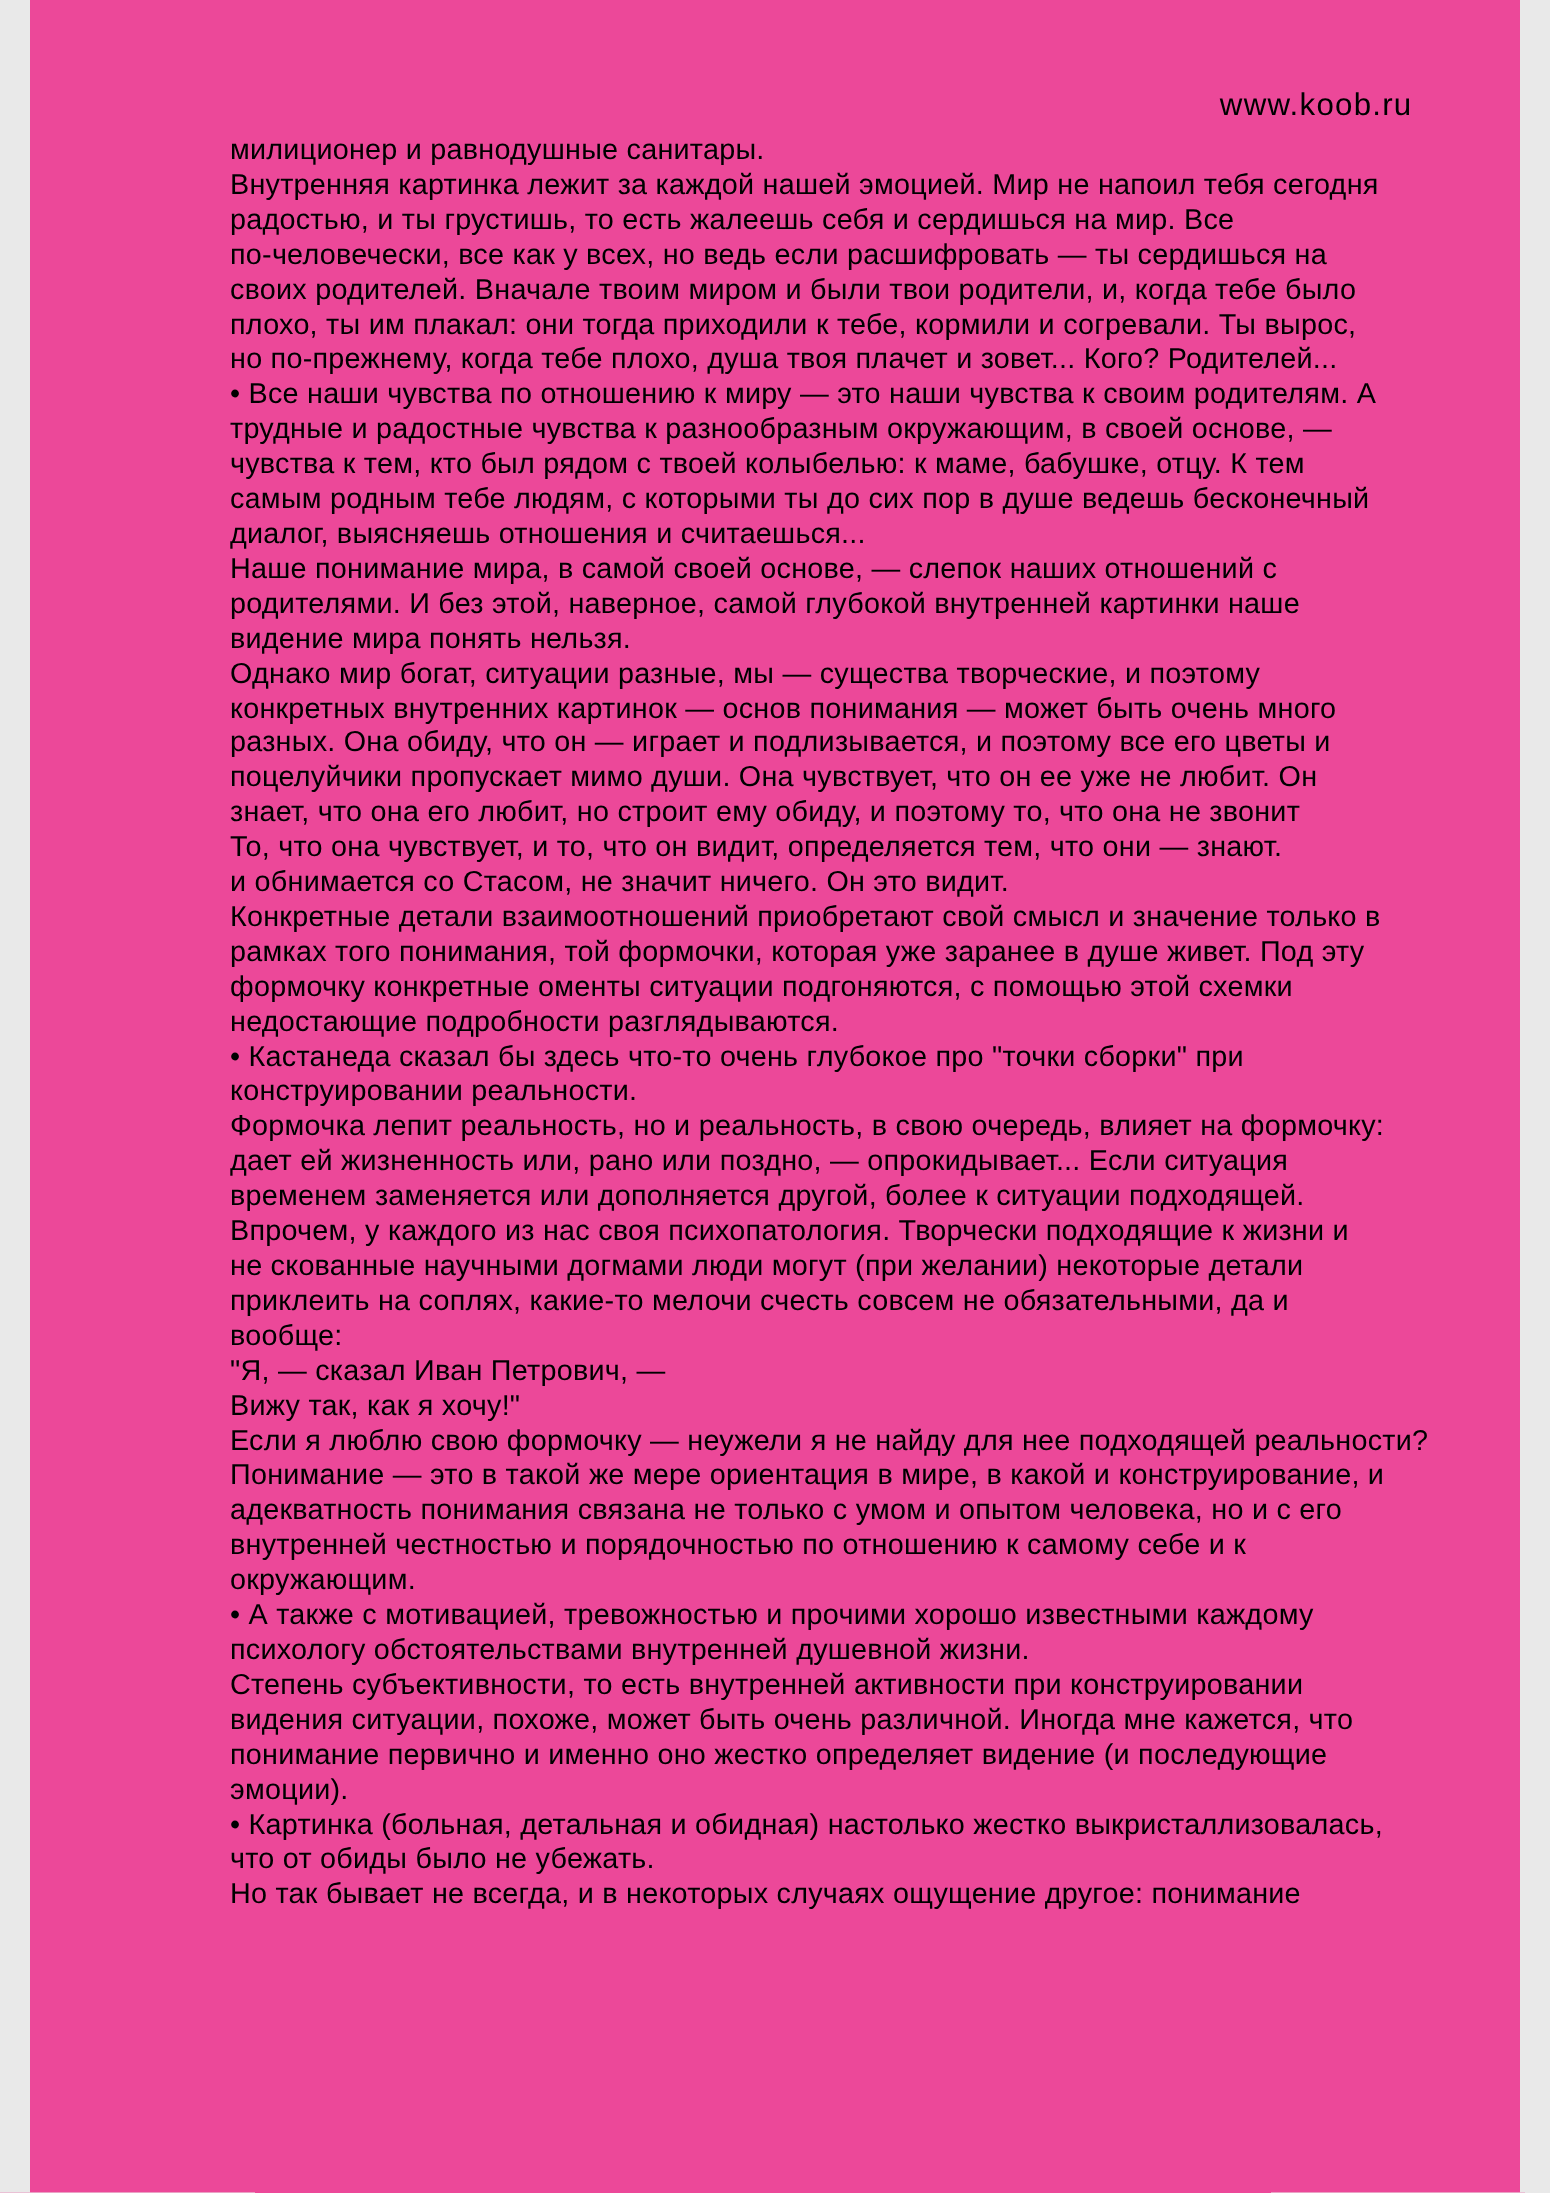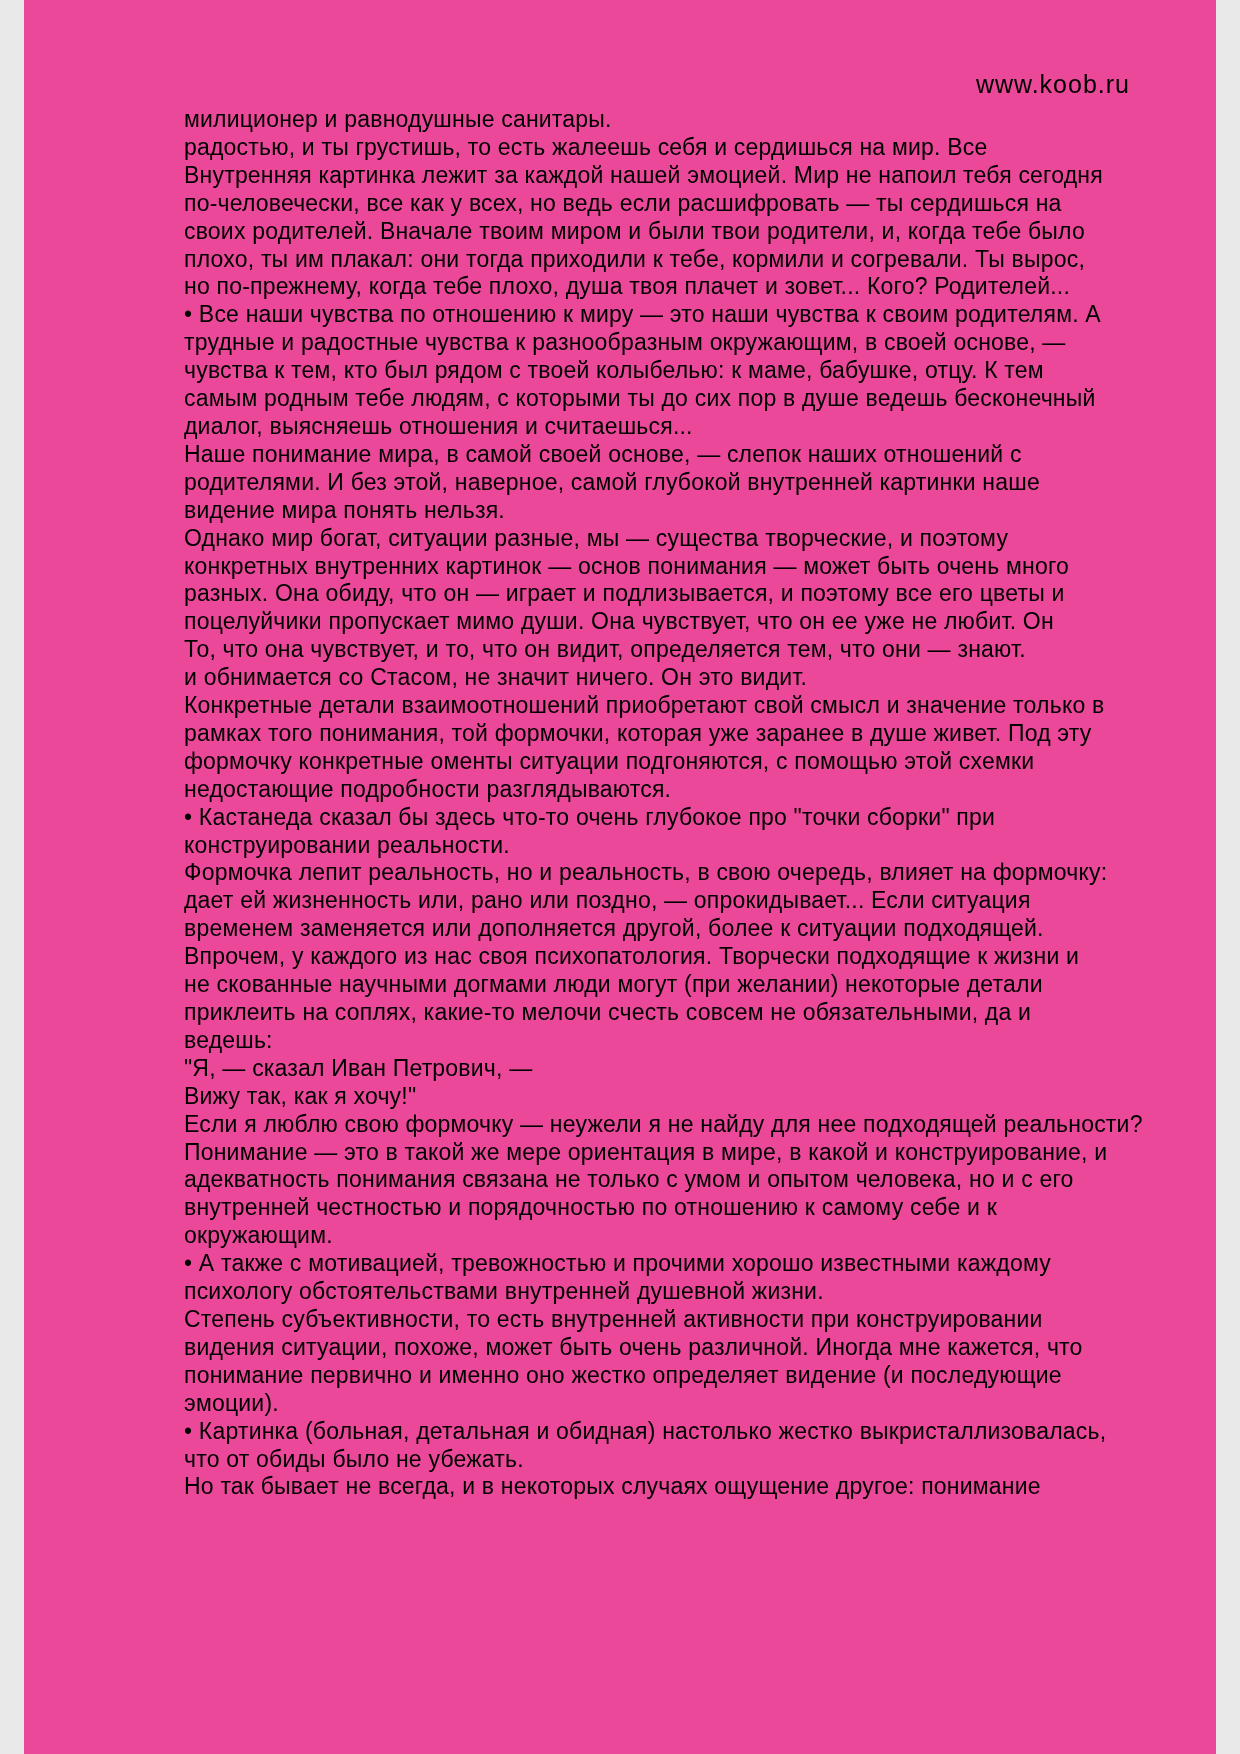--- a/index.html
+++ b/index.html
@@ -38,53 +38,54 @@
     letter-spacing: 0.2px;
   }
 </style>
 </head>
 <body>
 
 <div class="page">
   <div class="site-url">www.koob.ru</div>
   <div class="text-block">
       <div class="text-line">милиционер и равнодушные санитары.</div>
+      <div class="text-line">Внутренняя картинка лежит за каждой нашей эмоцией. Мир не напоил тебя сегодня</div>
       <div class="text-line">радостью, и ты грустишь, то есть жалеешь себя и сердишься на мир. Все</div>
-      <div class="text-line">Внутренняя картинка лежит за каждой нашей эмоцией. Мир не напоил тебя сегодня</div>
       <div class="text-line">по-человечески, все как у всех, но ведь если расшифровать — ты сердишься на</div>
       <div class="text-line">своих родителей. Вначале твоим миром и были твои родители, и, когда тебе было</div>
       <div class="text-line">плохо, ты им плакал: они тогда приходили к тебе, кормили и согревали. Ты вырос,</div>
       <div class="text-line">но по-прежнему, когда тебе плохо, душа твоя плачет и зовет... Кого? Родителей...</div>
       <div class="text-line">• Все наши чувства по отношению к миру — это наши чувства к своим родителям. А</div>
       <div class="text-line">трудные и радостные чувства к разнообразным окружающим, в своей основе, —</div>
       <div class="text-line">чувства к тем, кто был рядом с твоей колыбелью: к маме, бабушке, отцу. К тем</div>
       <div class="text-line">самым родным тебе людям, с которыми ты до сих пор в душе ведешь бесконечный</div>
       <div class="text-line">диалог, выясняешь отношения и считаешься...</div>
       <div class="text-line">Наше понимание мира, в самой своей основе, — слепок наших отношений с</div>
       <div class="text-line">родителями. И без этой, наверное, самой глубокой внутренней картинки наше</div>
       <div class="text-line">видение мира понять нельзя.</div>
       <div class="text-line">Однако мир богат, ситуации разные, мы — существа творческие, и поэтому</div>
       <div class="text-line">конкретных внутренних картинок — основ понимания — может быть очень много</div>
       <div class="text-line">разных. Она обиду, что он — играет и подлизывается, и поэтому все его цветы и</div>
       <div class="text-line">поцелуйчики пропускает мимо души. Она чувствует, что он ее уже не любит. Он</div>
+      <div class="text-line">знает, что она его любит, но строит ему обиду, и поэтому то, что она не звонит</div>
       <div class="text-line">То, что она чувствует, и то, что он видит, определяется тем, что они — знают.</div>
       <div class="text-line">и обнимается со Стасом, не значит ничего. Он это видит.</div>
       <div class="text-line">Конкретные детали взаимоотношений приобретают свой смысл и значение только в</div>
       <div class="text-line">рамках того понимания, той формочки, которая уже заранее в душе живет. Под эту</div>
       <div class="text-line">формочку конкретные оменты ситуации подгоняются, с помощью этой схемки</div>
       <div class="text-line">недостающие подробности разглядываются.</div>
       <div class="text-line">• Кастанеда сказал бы здесь что-то очень глубокое про "точки сборки" при</div>
       <div class="text-line">конструировании реальности.</div>
       <div class="text-line">Формочка лепит реальность, но и реальность, в свою очередь, влияет на формочку:</div>
       <div class="text-line">дает ей жизненность или, рано или поздно, — опрокидывает... Если ситуация</div>
       <div class="text-line">временем заменяется или дополняется другой, более к ситуации подходящей.</div>
       <div class="text-line">Впрочем, у каждого из нас своя психопатология. Творчески подходящие к жизни и</div>
       <div class="text-line">не скованные научными догмами люди могут (при желании) некоторые детали</div>
       <div class="text-line">приклеить на соплях, какие-то мелочи счесть совсем не обязательными, да и</div>
-      <div class="text-line">ведешь:</div>
+      <div class="text-line">вообще:</div>
       <div class="text-line">"Я, — сказал Иван Петрович, —</div>
       <div class="text-line">Вижу так, как я хочу!"</div>
       <div class="text-line">Если я люблю свою формочку — неужели я не найду для нее подходящей реальности?</div>
       <div class="text-line">Понимание — это в такой же мере ориентация в мире, в какой и конструирование, и</div>
       <div class="text-line">адекватность понимания связана не только с умом и опытом человека, но и с его</div>
       <div class="text-line">внутренней честностью и порядочностью по отношению к самому себе и к</div>
       <div class="text-line">окружающим.</div>
       <div class="text-line">• А также с мотивацией, тревожностью и прочими хорошо известными каждому</div>
       <div class="text-line">психологу обстоятельствами внутренней душевной жизни.</div>
       <div class="text-line">Степень субъективности, то есть внутренней активности при конструировании</div>

